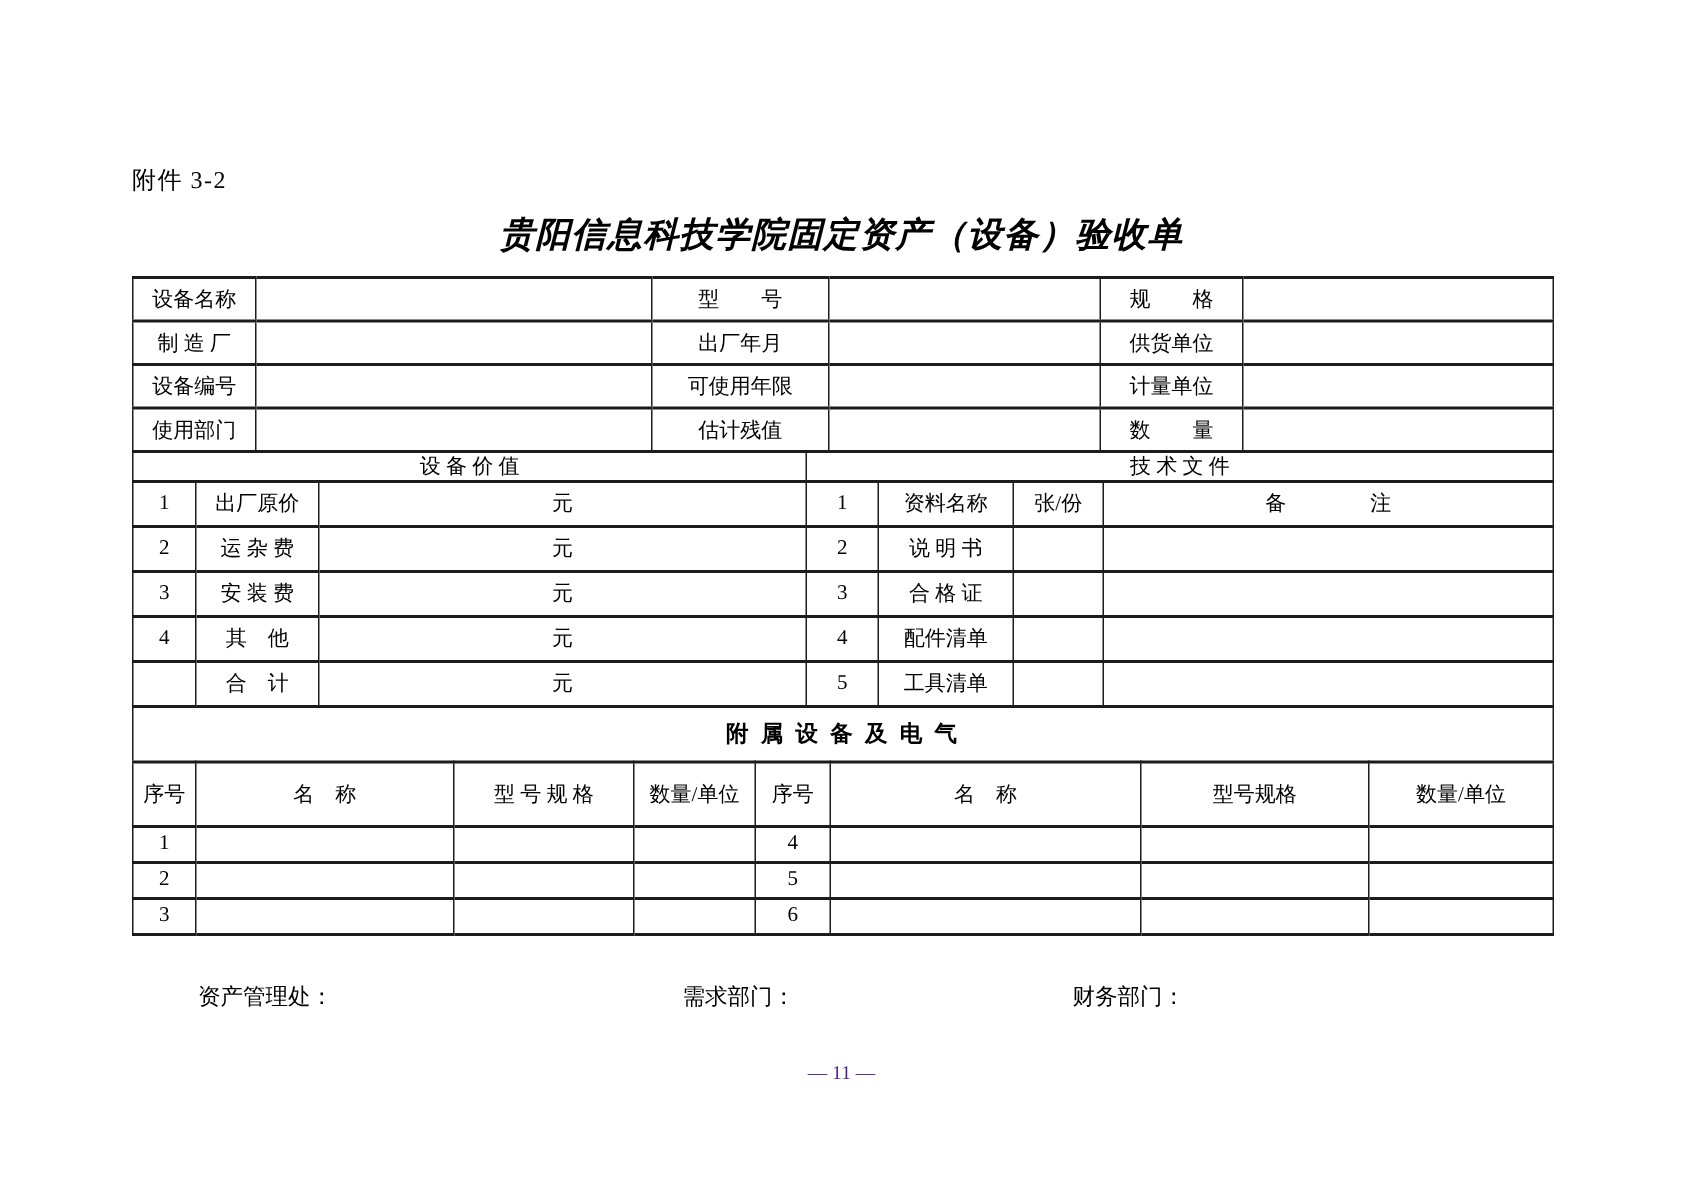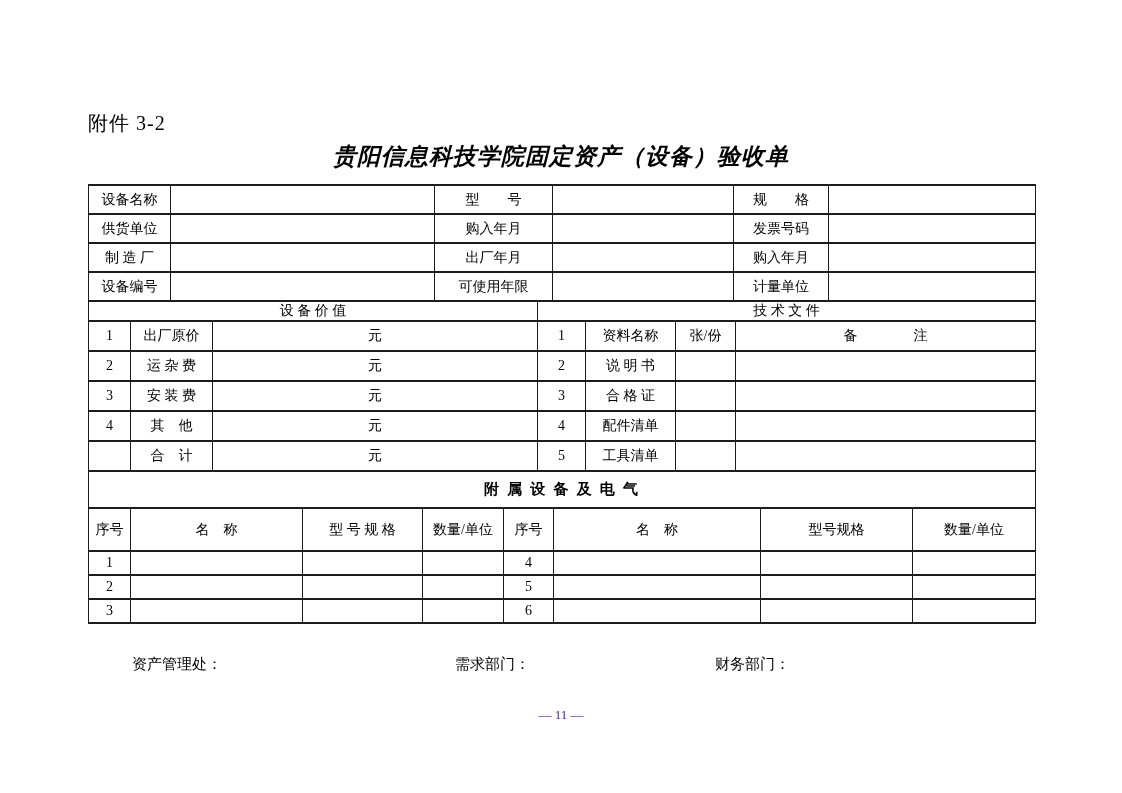--- a/index.html
+++ b/index.html
@@ -10,21 +10,21 @@
     height: 793px;
     background: #ffffff;
     color: #000000;
     font-family: "Liberation Serif", serif;
     overflow: hidden;
   }
   .attachment {
     position: absolute;
     left: 88px;
     top: 110px;
-    font-size: 20px;
+    font-size: 16px;
     letter-spacing: 1px;
   }
   .doc-title {
     position: absolute;
     left: 0;
     top: 141px;
     width: 100%;
     text-align: center;
     font-size: 23px;
     font-weight: bold;
@@ -103,41 +103,41 @@
       <tbody>
           <tr>
         <td>设备名称</td>
         <td></td>
         <td>型　　号</td>
         <td></td>
         <td>规　　格</td>
         <td></td>
       </tr>
       <tr>
+        <td>制 造 厂</td>
+        <td></td>
+        <td>出厂年月</td>
+        <td></td>
         <td>供货单位</td>
-        <td></td>
-        <td>购入年月</td>
-        <td></td>
-        <td>发票号码</td>
-        <td></td>
-      </tr>
-      <tr>
-        <td>制 造 厂</td>
-        <td></td>
-        <td>出厂年月</td>
-        <td></td>
-        <td>购入年月</td>
         <td></td>
       </tr>
       <tr>
         <td>设备编号</td>
         <td></td>
         <td>可使用年限</td>
         <td></td>
         <td>计量单位</td>
+        <td></td>
+      </tr>
+      <tr>
+        <td>使用部门</td>
+        <td></td>
+        <td>估计残值</td>
+        <td></td>
+        <td>数　　量</td>
         <td></td>
       </tr>
     </tbody>
       </table>
 
     <table class="t-mid">
       <colgroup>
         <col style="width:42px">
           <col style="width:82px">
           <col style="width:325px">

